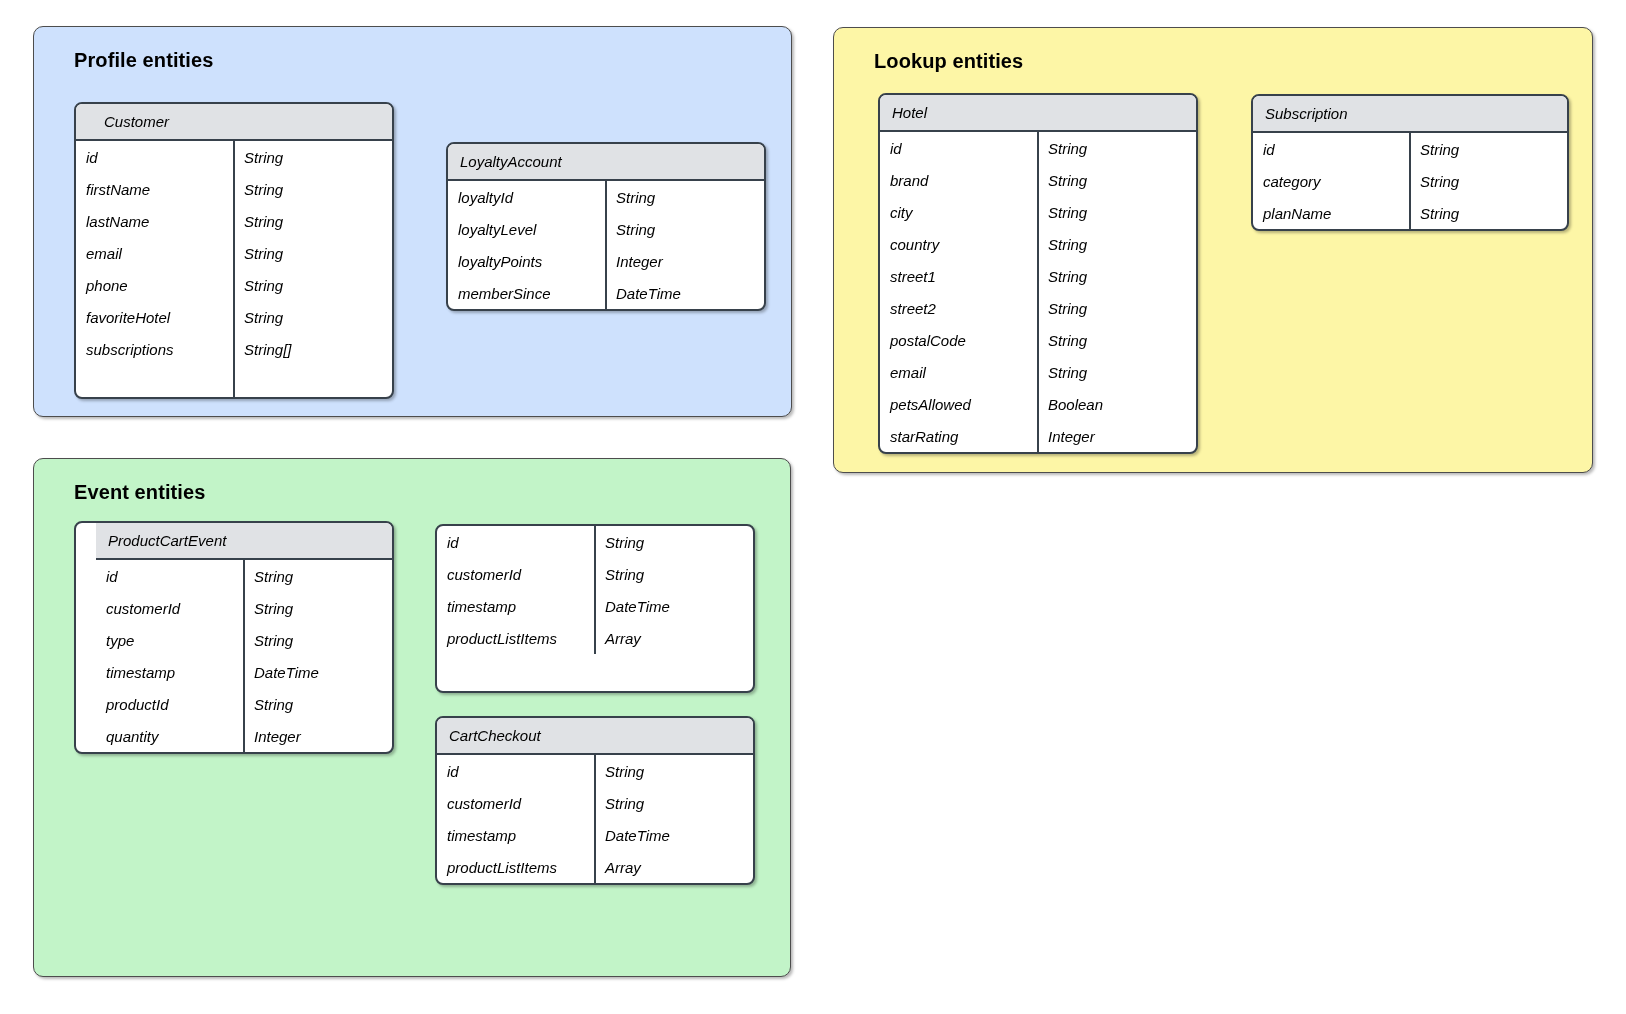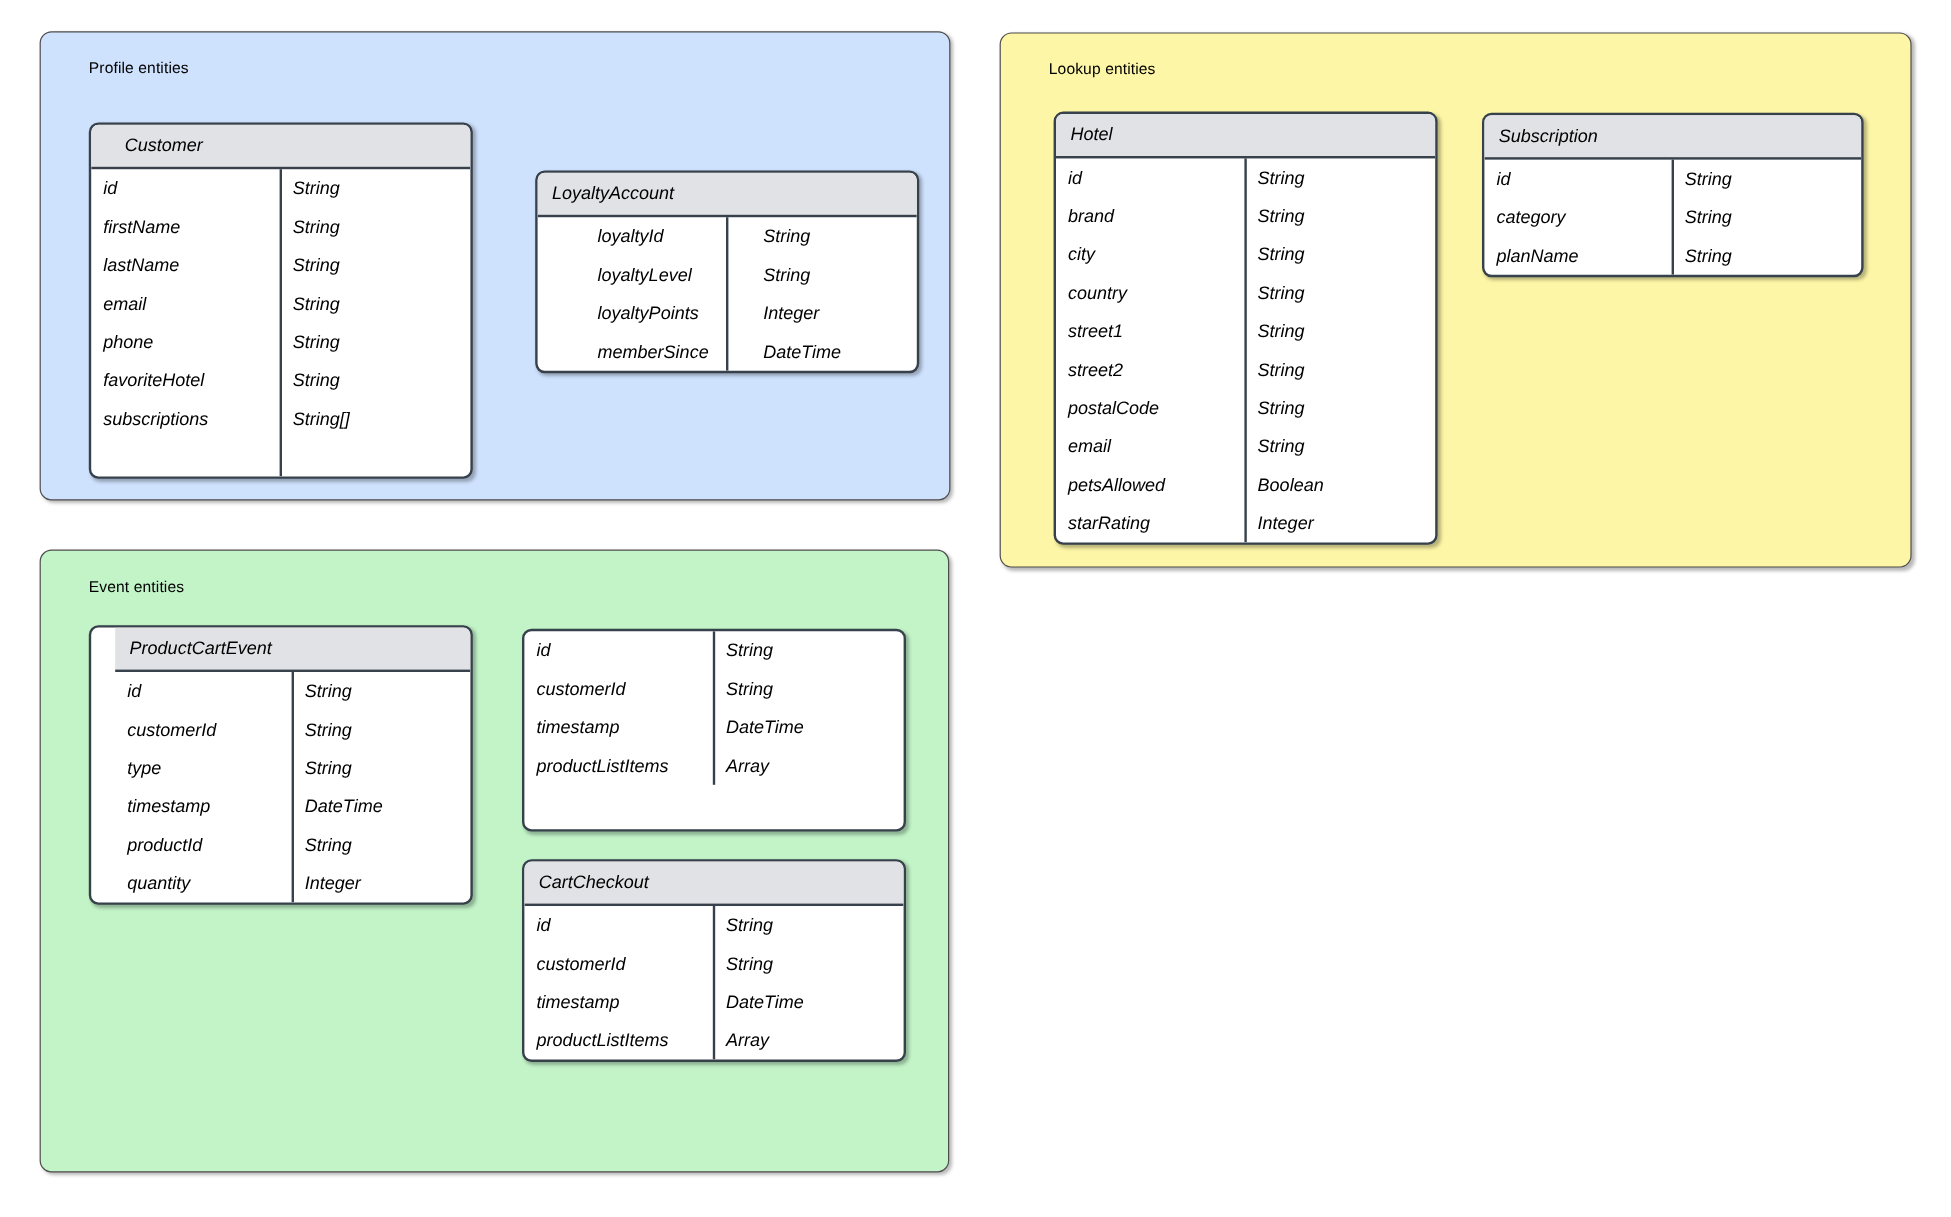--- a/index.html
+++ b/index.html
@@ -15,22 +15,22 @@
     position: absolute;
     border: 1.4px solid #4d4d4d;
     border-radius: 10px;
     box-shadow: 2px 2px 3px rgba(0,0,0,0.28);
     box-sizing: border-box;
   }
   .group-title {
     position: absolute;
     left: 40px;
     top: 22px;
-    font-weight: normal;
-    font-size: 13px;
+    font-weight: bold;
+    font-size: 20px;
     letter-spacing: 0.1px;
     white-space: nowrap;
   }
   .etable {
     position: absolute;
     background: #ffffff;
     border: 2px solid #37414b;
     border-radius: 8px;
     box-shadow: 2px 2px 3px rgba(0,0,0,0.28);
     box-sizing: border-box;
@@ -114,21 +114,21 @@
           <div class="frow">
             <div class="fname">subscriptions</div>
             <div class="ftype">String[]</div>
           </div>
         </div>
       </div>
       <div class="etable" style="left: 412px; top: 75px; width: 320px; height: 169px; border-color: rgb(55, 65, 75); background: rgb(255, 255, 255); margin-top: 40px;">
         <div class="etable-header" style="background: rgb(224, 226, 229); border-bottom-color: rgb(55, 65, 75);">
           <span class="etable-title">LoyaltyAccount</span>
         </div>
-        <div class="etable-body" style="height: 128px; padding-left: 40px;">
+        <div class="etable-body" style="height: 128px;">
           <div class="col-divider" style="background: rgb(55, 65, 75);"></div>
           <div class="frow">
             <div class="fname">loyaltyId</div>
             <div class="ftype">String</div>
           </div>
           <div class="frow">
             <div class="fname">loyaltyLevel</div>
             <div class="ftype">String</div>
           </div>
           <div class="frow">
@@ -185,21 +185,21 @@
           <div class="frow">
             <div class="fname">petsAllowed</div>
             <div class="ftype">Boolean</div>
           </div>
           <div class="frow">
             <div class="fname">starRating</div>
             <div class="ftype">Integer</div>
           </div>
         </div>
       </div>
-      <div class="etable" style="left: 401px; top: 66px; width: 318px; height: 137px; border-color: rgb(55, 65, 75); background: rgb(255, 255, 255);">
+      <div class="etable" style="left: 417px; top: 66px; width: 318px; height: 137px; border-color: rgb(55, 65, 75); background: rgb(255, 255, 255);">
         <div class="etable-header" style="background: rgb(224, 226, 229); border-bottom-color: rgb(55, 65, 75);">
           <span class="etable-title">Subscription</span>
         </div>
         <div class="etable-body" style="height: 96px;">
           <div class="col-divider" style="background: rgb(55, 65, 75);"></div>
           <div class="frow">
             <div class="fname">id</div>
             <div class="ftype">String</div>
           </div>
           <div class="frow">

